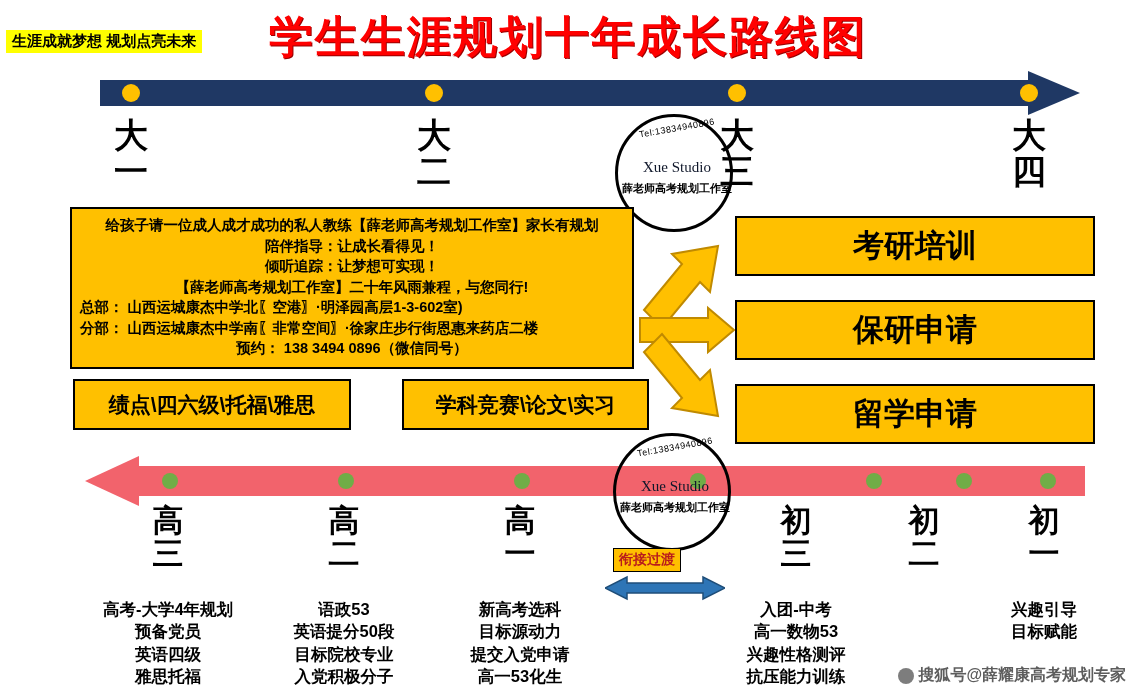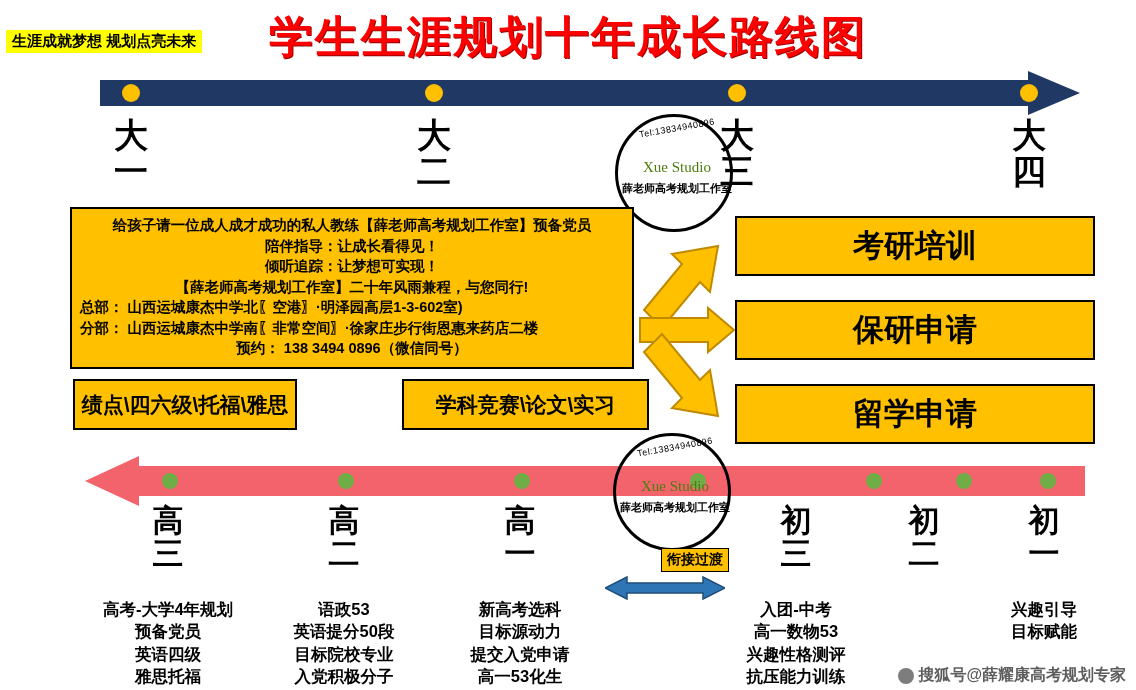--- a/index.html
+++ b/index.html
@@ -103,21 +103,21 @@
     color: #000;
     transform: rotate(-10deg);
     letter-spacing: 0.5px;
   }
   .stamp .main {
     position: absolute;
     top: 42px; left: 0; width: 118px;
     text-align: center;
     font-family: "Liberation Serif", serif;
     font-size: 15px;
-    color: #4d7c0f;
+    color: #0f172a;
   }
   .stamp .sub {
     position: absolute;
     top: 64px; left: -12px; width: 142px;
     text-align: center;
     font-size: 11px;
     font-weight: bold;
     color: #000;
   }
 
@@ -161,21 +161,21 @@
     background: #ffc000;
     border: 2px solid #000;
     box-sizing: border-box;
     font-size: 21px;
     font-weight: bold;
     color: #000;
     display: flex;
     align-items: center;
     justify-content: center;
   }
-  #mid-1 { left: 73px;  top: 379px; width: 224px; height: 51px; }
+  #mid-1 { left: 73px;  top: 379px; width: 278px; height: 51px; }
   #mid-2 { left: 378px; top: 379px; width: 247px; height: 51px; margin-left: 24px; }
 
   
   .gold-arrow { position: absolute; }
 
   
   #bottom-arrow {
     position: absolute;
     left: 85px;
     top: 466px;
@@ -225,24 +225,23 @@
   }
 
   
   #trans-label {
     position: absolute;
     left: 613px; top: 548px;
     background: #ffc000;
     border: 1px solid #000;
     font-size: 14px;
     font-weight: bold;
-    color: #000000;
+    color: #b91c1c;
     padding: 2px 5px;
     white-space: nowrap;
-    margin-left: 48px;
   }
   #trans-arrow {
     position: absolute;
     left: 605px; top: 575px;
     width: 120px; height: 26px;
   }
 
   
   #watermark {
     position: absolute;
@@ -297,21 +296,21 @@
     <div>四</div>
   </div>
 
   <div class="stamp" style="left:615px; top:114px;">
     <div class="tel">Tel:13834940896</div>
     <div class="main">Xue Studio</div>
     <div class="sub">薛老师高考规划工作室</div>
   </div>
 
   <div id="info-box">
-    <div class="ctr">给孩子请一位成人成才成功的私人教练【薛老师高考规划工作室】预备党员</div>
+    <div class="ctr">给孩子请一位成人成才成功的私人教练【薛老师高考规划工作室】家长有规划</div>
     <div class="ctr">陪伴指导：让成长看得见！</div>
     <div class="ctr">倾听追踪：让梦想可实现！</div>
     <div class="ctr">【薛老师高考规划工作室】二十年风雨兼程，与您同行!</div>
     <div class="lft">总部： 山西运城康杰中学北〖空港〗·明泽园高层1-3-602室)</div>
     <div class="lft">分部： 山西运城康杰中学南〖非常空间〗·徐家庄步行街恩惠来药店二楼</div>
     <div class="ctr">预约： 138 3494 0896（微信同号）</div>
   </div>
 
   <svg class="gold-arrow" style="left:630px; top:200px;" width="120" height="260" viewBox="0 0 120 260">
 

